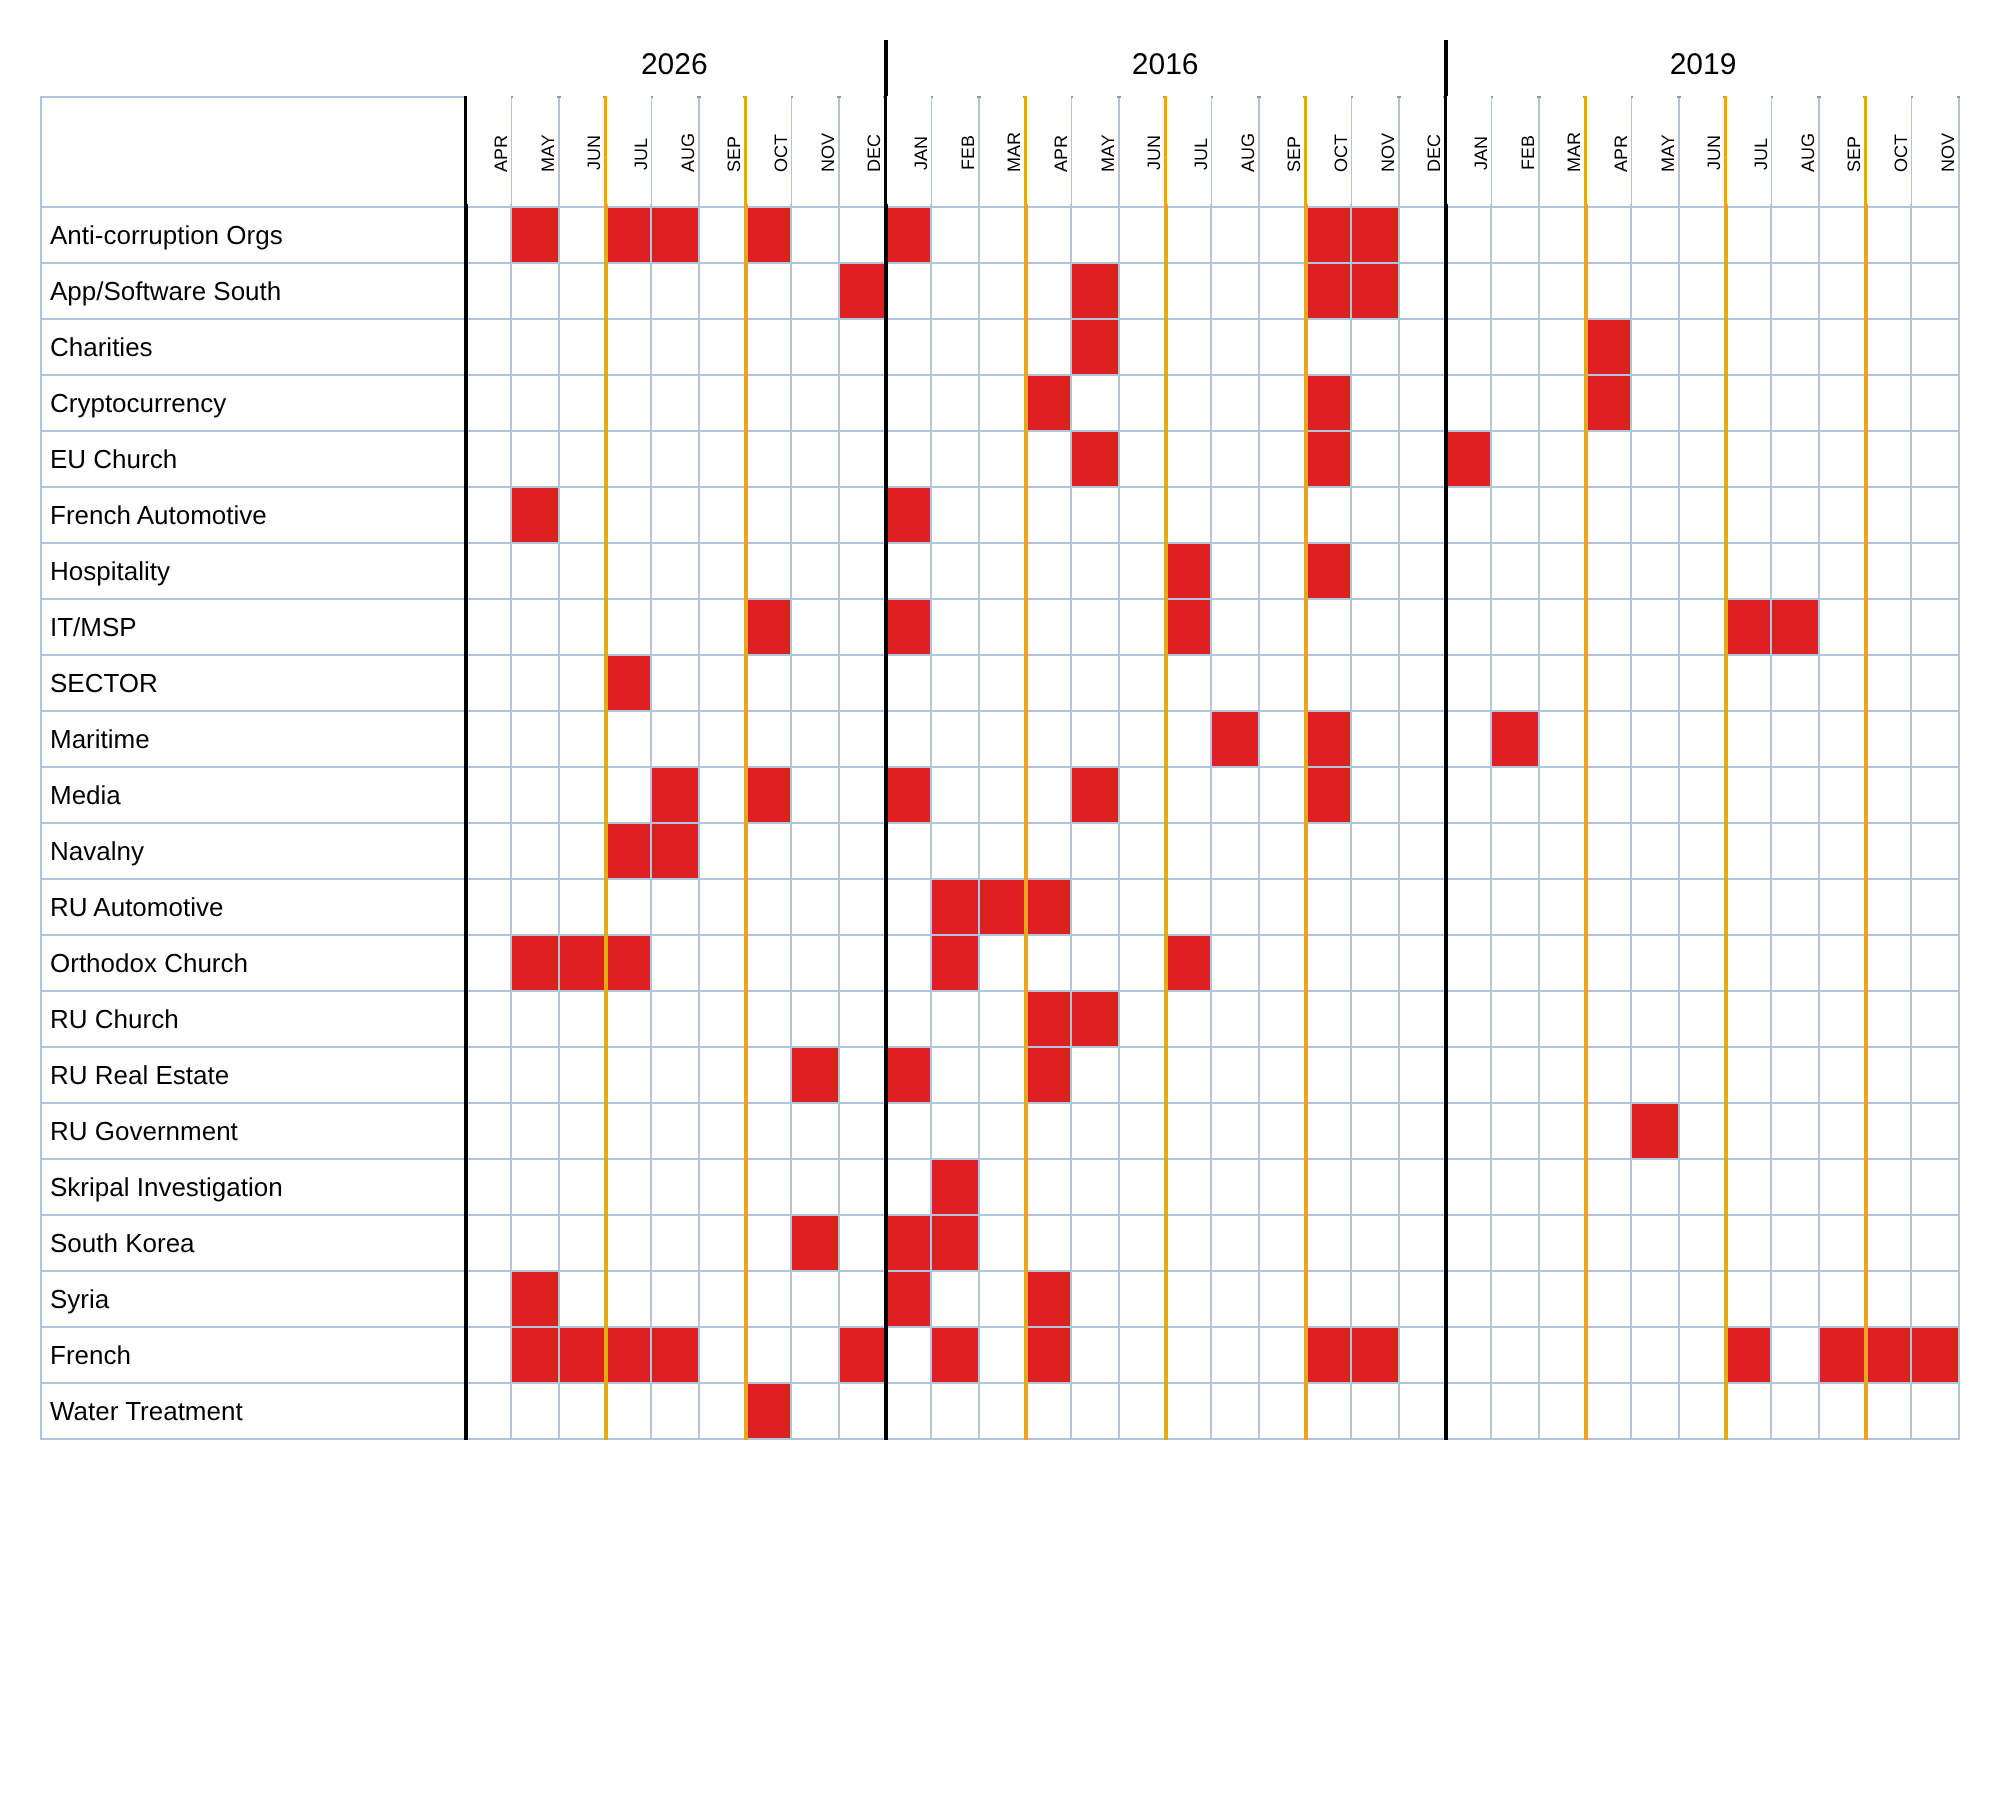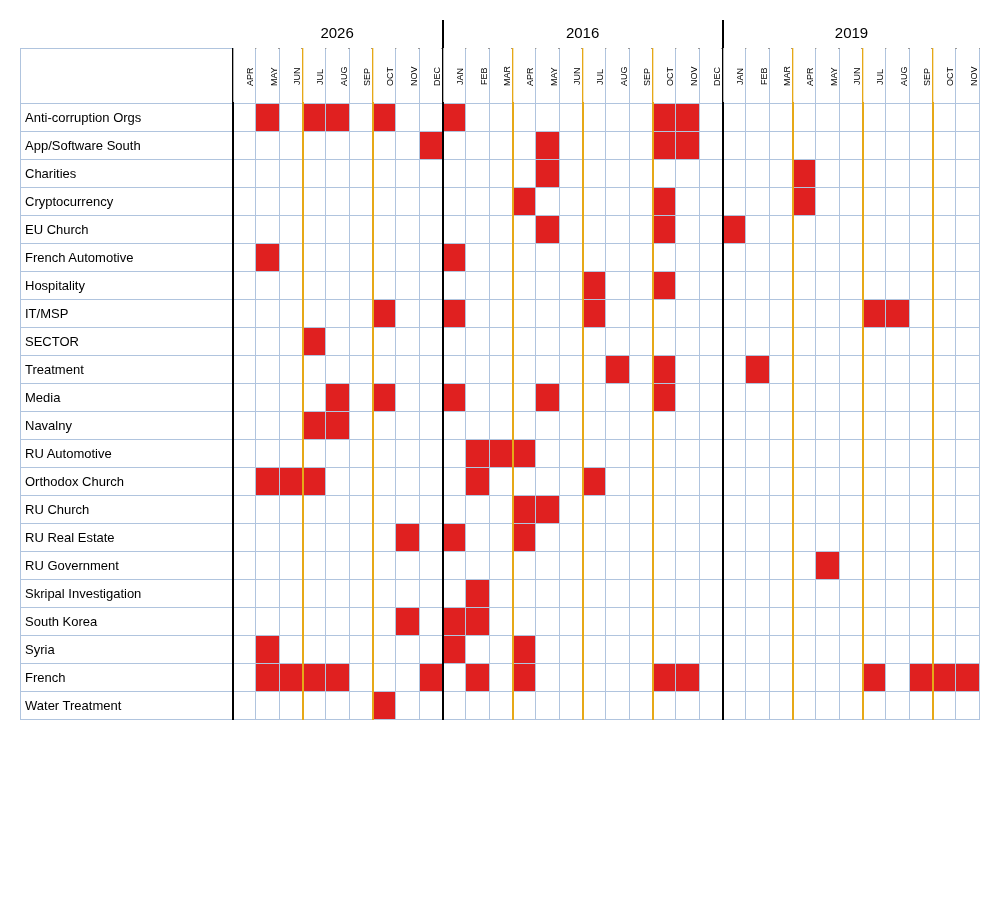--- a/index.html
+++ b/index.html
@@ -460,21 +460,21 @@
           <td class="month-cell empty" style="border-left: 2px solid rgb(230, 168, 23);"></td>
           <td class="month-cell empty" style="border-left: 1px solid rgb(176, 196, 222);"></td>
           <td class="month-cell empty" style="border-left: 1px solid rgb(176, 196, 222);"></td>
           <td class="month-cell empty" style="border-left: 2px solid rgb(230, 168, 23);"></td>
           <td class="month-cell empty" style="border-left: 1px solid rgb(176, 196, 222);"></td>
           <td class="month-cell empty" style="border-left: 1px solid rgb(176, 196, 222);"></td>
           <td class="month-cell empty" style="border-left: 2px solid rgb(230, 168, 23);"></td>
           <td class="month-cell empty" style="border-left: 1px solid rgb(176, 196, 222);"></td>
         </tr>
         <tr>
-          <td class="sector-col">Treatment</td>
+          <td class="sector-col">Maritime</td>
           <td class="month-cell empty" style="border-left: 2px solid rgb(0, 0, 0);"></td>
           <td class="month-cell empty" style="border-left: 1px solid rgb(176, 196, 222);"></td>
           <td class="month-cell empty" style="border-left: 1px solid rgb(176, 196, 222);"></td>
           <td class="month-cell empty" style="border-left: 2px solid rgb(230, 168, 23);"></td>
           <td class="month-cell empty" style="border-left: 1px solid rgb(176, 196, 222);"></td>
           <td class="month-cell empty" style="border-left: 1px solid rgb(176, 196, 222);"></td>
           <td class="month-cell empty" style="border-left: 2px solid rgb(230, 168, 23);"></td>
           <td class="month-cell empty" style="border-left: 1px solid rgb(176, 196, 222);"></td>
           <td class="month-cell empty" style="border-left: 1px solid rgb(176, 196, 222);"></td>
           <td class="month-cell empty" style="border-left: 2px solid rgb(0, 0, 0);"></td>

